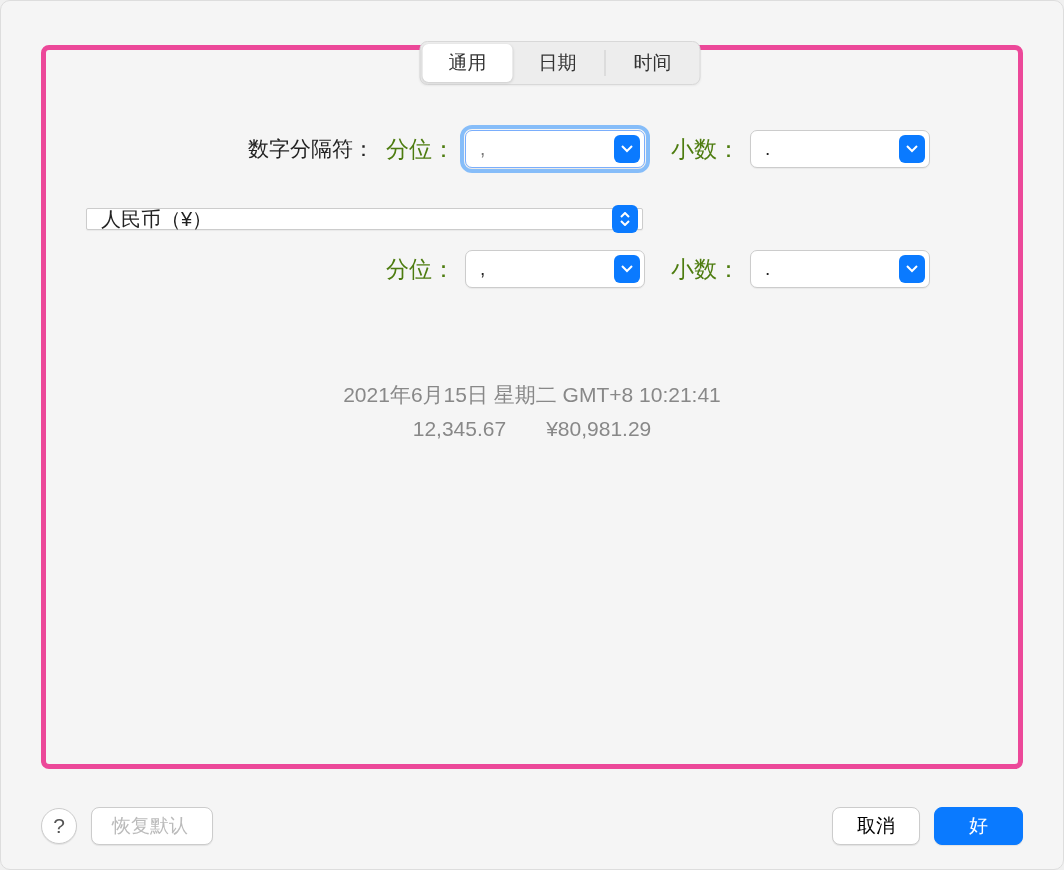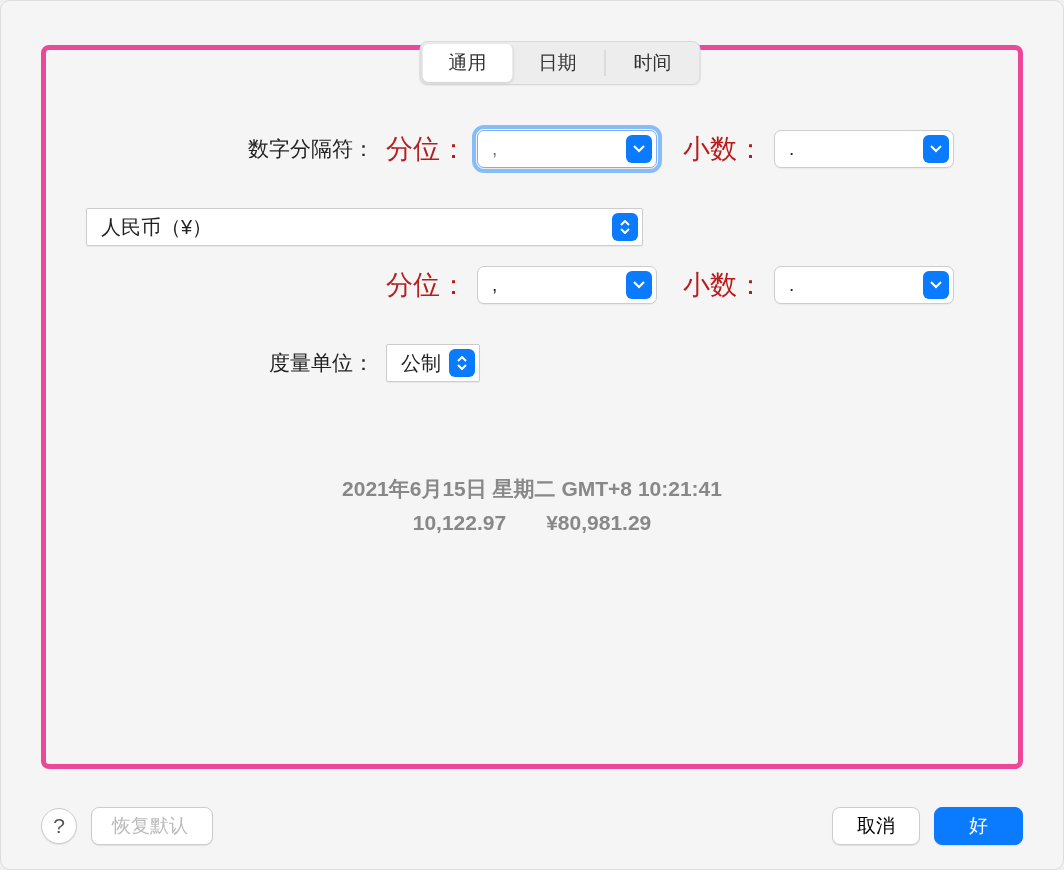--- a/index.html
+++ b/index.html
@@ -73,22 +73,22 @@
       margin-bottom: 40px;
     }
     .row-label {
       width: 300px;
       text-align: right;
       font-size: 21px;
       color: #222;
       padding-right: 12px;
     }
     .sub-label {
-      font-size: 27px;
-      color: #b91c1c;
+      font-size: 23px;
+      color: #4d7c0f;
       margin-right: 10px;
       margin-left: 0;
     }
     .combo {
       position: relative;
       display: inline-flex;
       align-items: center;
       background: #fff;
       border: 1px solid #ccc;
       border-radius: 7px;
@@ -129,21 +129,21 @@
       stroke: #fff;
       stroke-width: 2;
     }
     .popup {
       position: relative;
       display: inline-flex;
       align-items: center;
       background: #fff;
       border: 1px solid #ccc;
       border-radius: 2px;
-      height: 38px;
+      height: 22px;
       padding-left: 14px;
       padding-right: 4px;
       box-shadow: 0 1px 1px rgba(0,0,0,0.05);
     }
     .popup-value {
       font-size: 20px;
       color: #222;
       flex: 1;
     }
     .popup-btn {
@@ -168,21 +168,20 @@
     }
     .gap {
       width: 26px;
     }
     .preview {
       text-align: center;
       margin-top: 90px;
       font-size: 21px;
       color: #888;
       line-height: 1.6;
-      font-weight: bold;
     }
     .preview-line2 {
       display: flex;
       justify-content: center;
       gap: 40px;
     }
     .footer {
       position: absolute;
       bottom: 24px;
       left: 40px;
@@ -304,39 +303,25 @@
       <div class="combo" style="width:180px;">
         <span class="combo-value">.</span>
         <div class="combo-btn">
           <svg viewBox="0 0 12 8">
               <polyline points="1,1 6,6 11,1"></polyline>
             </svg>
         </div>
       </div>
     </div>
 
-    <div class="form-row">
-      <div class="row-label">度量单位：</div>
-      <div class="popup" style="width:auto;">
-        <span class="popup-value">公制</span>
-        <div class="popup-btn">
-          <svg viewBox="0 0 10 6">
-              <polyline points="1,5 5,1 9,5"></polyline>
-            </svg>
-          <svg viewBox="0 0 10 6">
-              <polyline points="1,1 5,5 9,1"></polyline>
-            </svg>
-        </div>
-      </div>
-    </div>
 
     <div class="preview">
       <div>2021年6月15日 星期二 GMT+8 10:21:41</div>
       <div class="preview-line2">
-        <span>10,122.97</span>
+        <span>12,345.67</span>
         <span>¥80,981.29</span>
       </div>
     </div>
 
   </div>
 
   <div class="footer">
     <button class="help-btn">?</button>
     <button class="btn disabled restore-btn">恢复默认</button>
     <div class="footer-spacer"></div>

